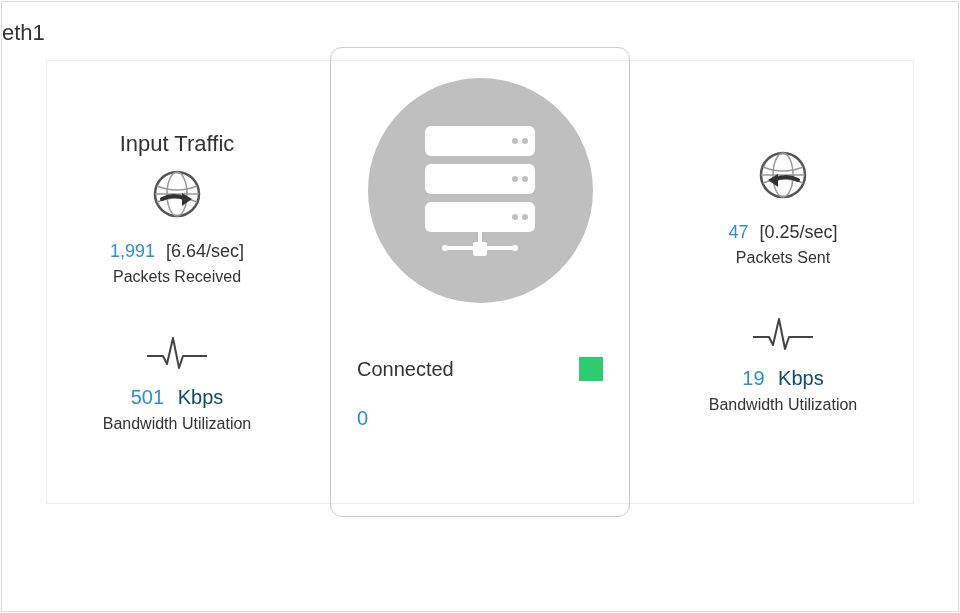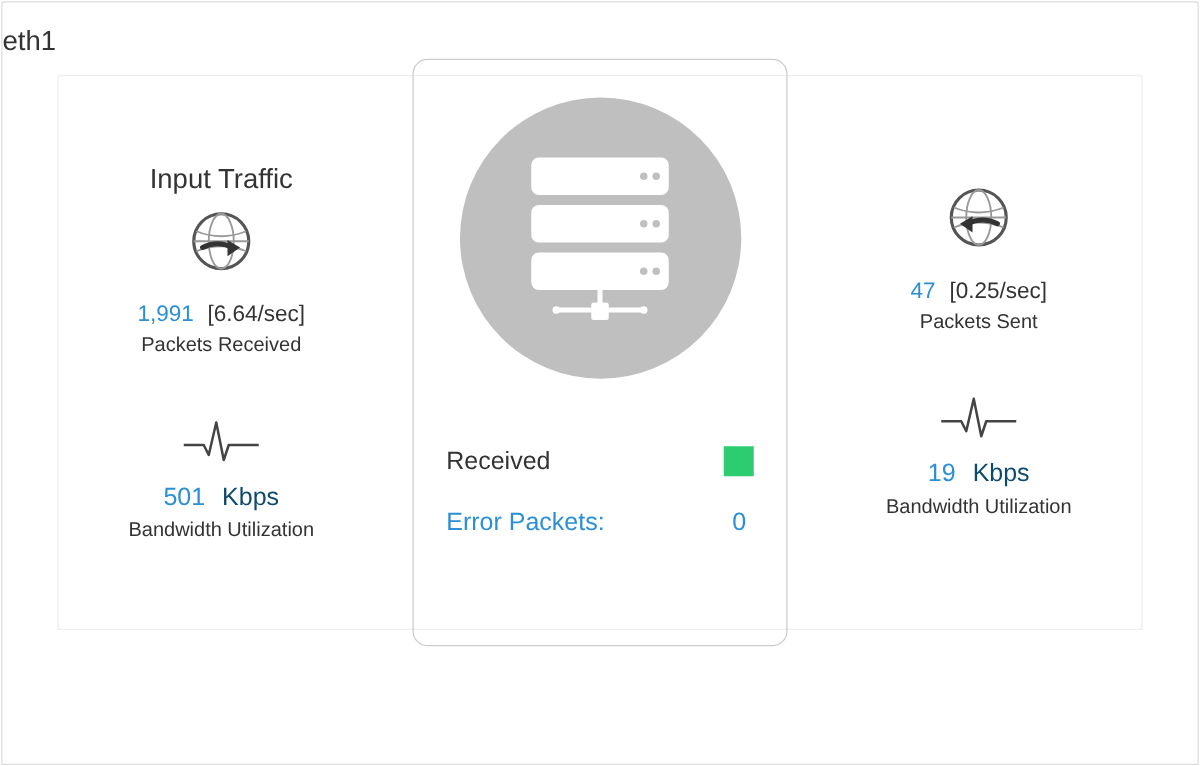--- a/index.html
+++ b/index.html
@@ -158,26 +158,25 @@
           <circle cx="100" cy="101" r="3" fill="#bfbfbf"></circle>
             <circle cx="110" cy="101" r="3" fill="#bfbfbf"></circle>
           <line x1="65" y1="116" x2="65" y2="132" stroke="#fff" stroke-width="4"></line>
           <line x1="30" y1="132" x2="100" y2="132" stroke="#fff" stroke-width="4"></line>
           <rect x="58" y="126" width="14" height="14" rx="2" fill="#fff"></rect>
           <circle cx="30" cy="132" r="3" fill="#fff"></circle>
             <circle cx="100" cy="132" r="3" fill="#fff"></circle>
         </svg>
       </div>
       <div class="status-row">
-        <span class="status-label">Received</span>
+        <span class="status-label">Connected</span>
         <span class="status-square" style="background: rgb(46, 204, 113);"></span>
       </div>
       <div class="divider"></div>
       <div class="error-row">
-        <span class="error-label">Error Packets:</span>
         <span class="error-value">0</span>
       </div>
     </div>
 
     <div class="side-panel">
       <div class="globe-icon">
         <svg viewBox="0 0 50 50">
           <circle cx="25" cy="25" r="22" fill="none" stroke="#555" stroke-width="2.5"></circle>
           <ellipse cx="25" cy="25" rx="10" ry="22" fill="none" stroke="#999" stroke-width="1.5"></ellipse>
           <line x1="3" y1="25" x2="47" y2="25" stroke="#999" stroke-width="1.5"></line>

